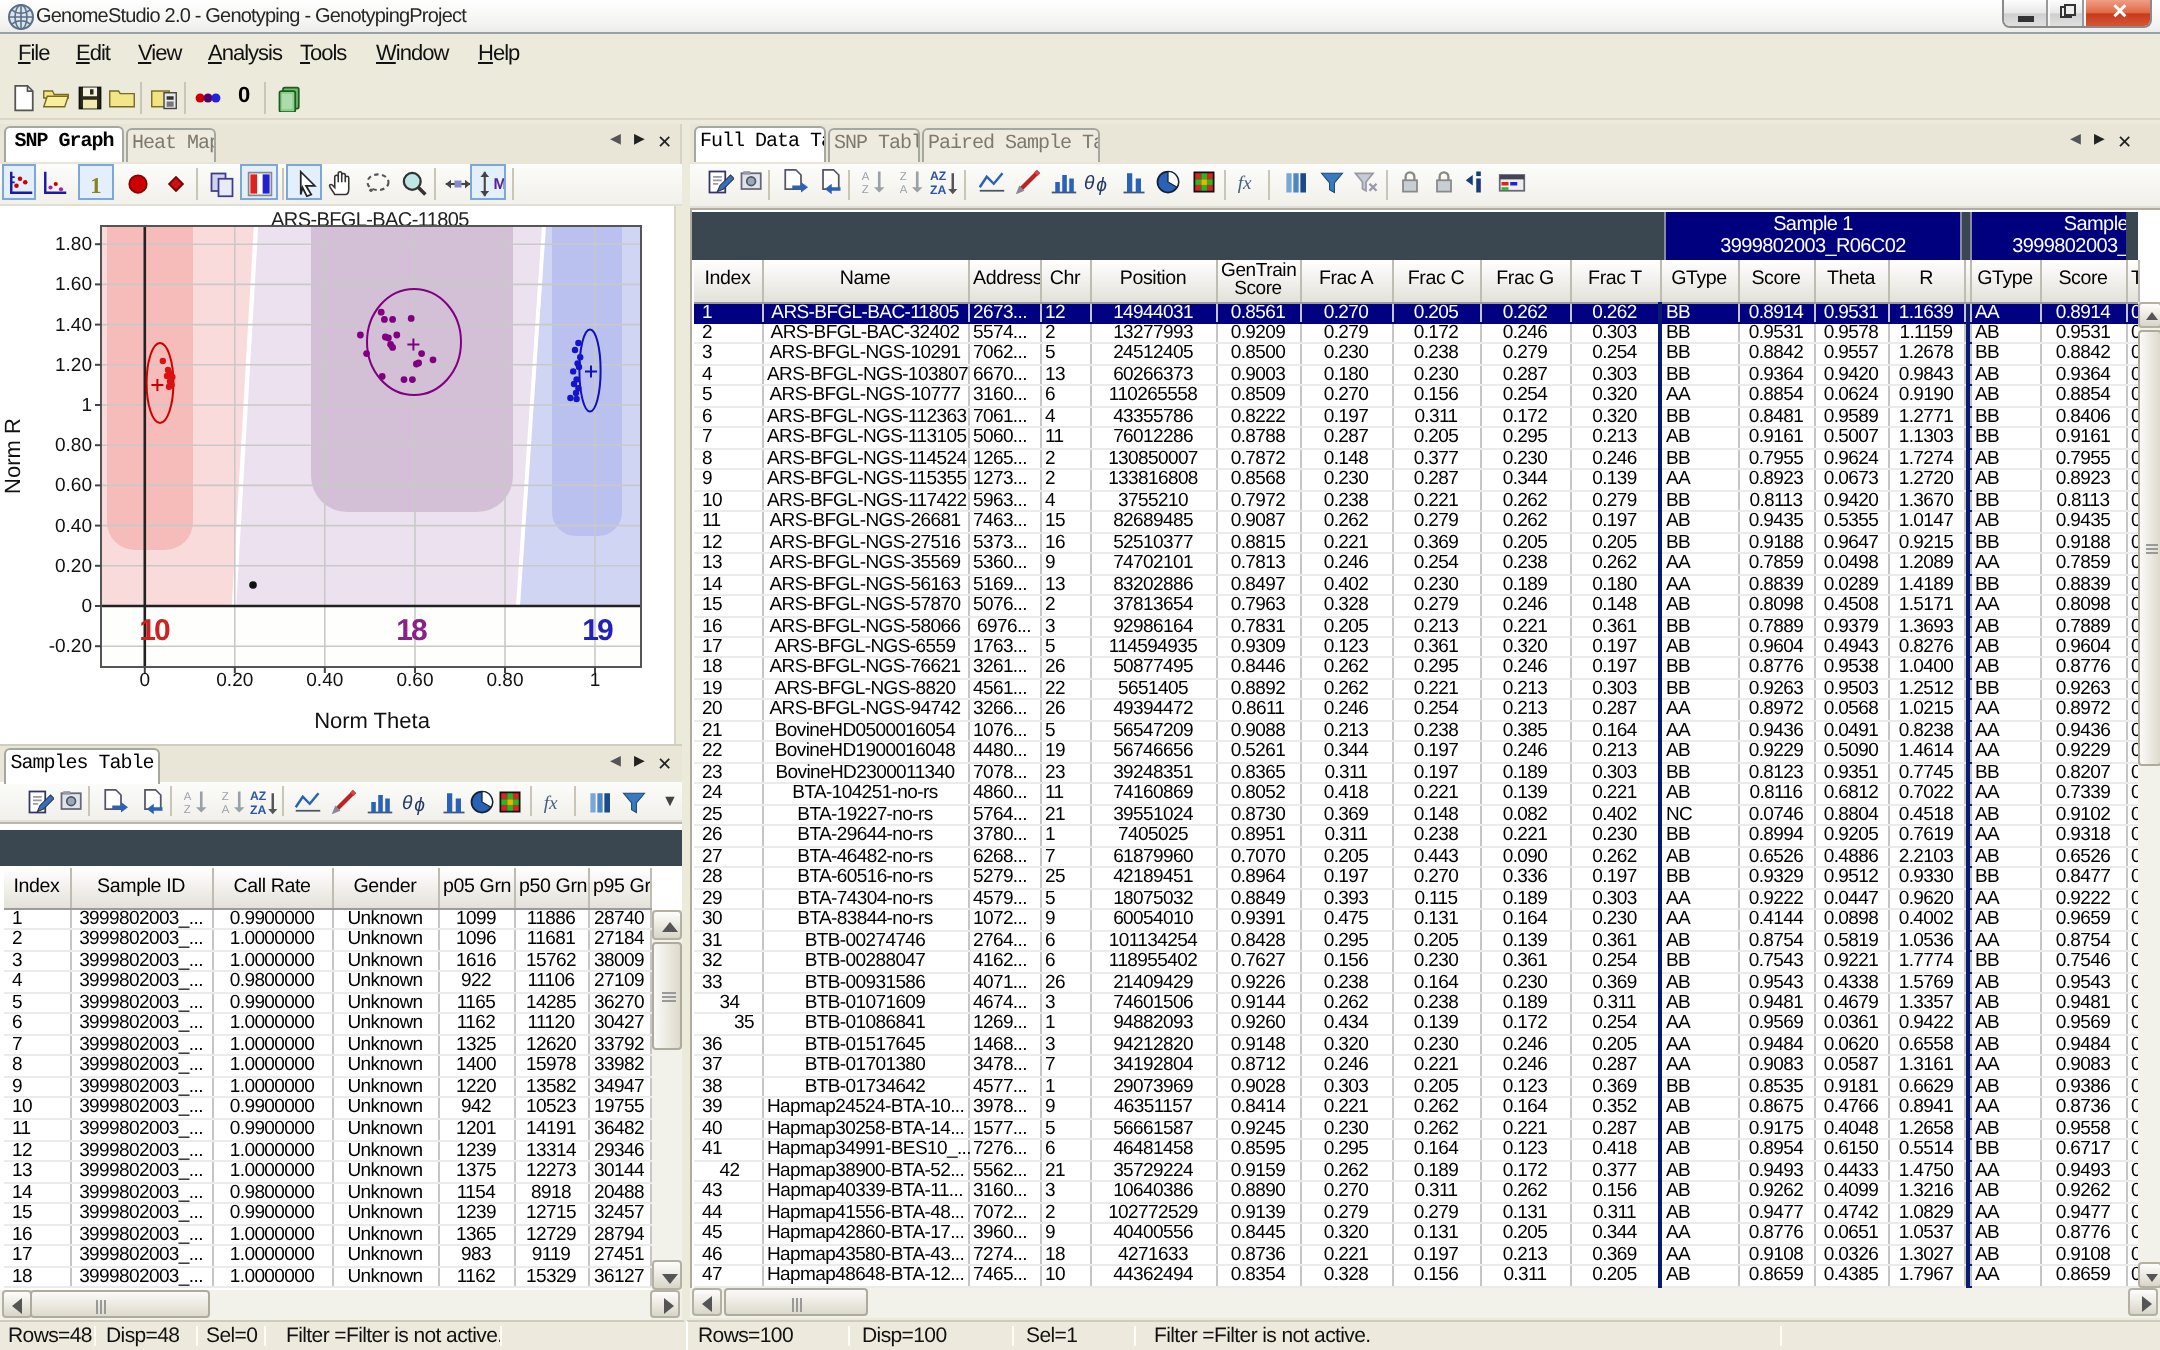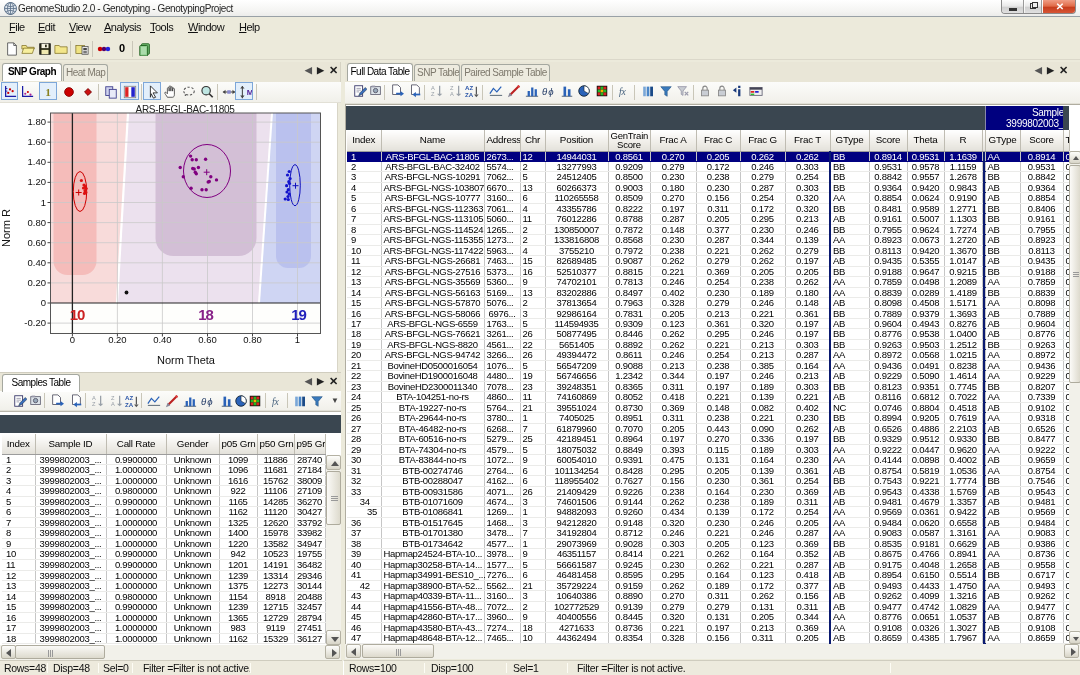--- a/index.html
+++ b/index.html
@@ -4,21 +4,21 @@
 html,body{width:1080px;height:675px;overflow:hidden;}
 body{font-family:"Liberation Sans",sans-serif;background:#eceadb;position:relative;}
 .abs{position:absolute;}
 #titlebar{left:0;top:0;width:1080px;height:17px;background:linear-gradient(#ffffff,#f4f4f2 70%,#ececea);border-bottom:1px solid #99a1a6;}
 #title-text{left:18px;top:3px;font-size:10px;letter-spacing:-0.4px;color:#262626;}
 #menubar{left:0;top:17px;width:1080px;height:21px;background:#eceadb;}
 .menu{top:22px;font-size:11px;color:#111;letter-spacing:-0.5px;}
 .menu u{text-decoration:underline;}
 #maintoolbar{left:0;top:38px;width:1080px;height:22px;background:#eceadb;border-bottom:1px solid #dbd8ca;}
 .tsep{width:1px;background:#c9c6b8;}
-.panel-tabs{background:#e9e6d7;}
+.panel-tabs{background:#e9e6d7;font-family:Liberation Mono, monospace;}
 .tab{position:absolute;top:2px;height:17px;font-size:10px;letter-spacing:-0.5px;line-height:15px;padding:0 2px;border:1px solid #a5a8a0;border-bottom:none;border-radius:3px 3px 0 0;color:#7e796d;background:#edebdf;white-space:nowrap;overflow:hidden;text-align:center;}
 .tab.act{background:#ffffff;color:#000;height:18px;top:1px;z-index:2;}
 .ptools{background:linear-gradient(#fcfcfa,#f1f0ea);border-bottom:1px solid #e2e0d6;}
 .navx{font-size:11px;font-weight:bold;color:#222;}
 table{border-collapse:collapse;table-layout:fixed;}
 td,th{white-space:nowrap;font-weight:normal;}
 td.clip{overflow:hidden;}
 .hdr td{overflow:hidden;}
 .dt td{font-size:9.5px;line-height:9.2px;vertical-align:top;letter-spacing:-0.3px;border-right:1px solid #c6c6c6;border-bottom:1px solid #ebebe9;padding:0 2px;text-align:center;color:#000;background:#fff;}
 .dt tr.sel td{background:#000080;color:#fff;border-bottom:1px solid #000080;}
@@ -748,20 +748,21 @@
 <svg class="icon" style="left:404px;top:2px;width:14px;height:14px" viewBox="0 0 16 16">
       <rect x="1" y="4" width="14" height="9" fill="#eee" stroke="#667"></rect>
       <rect x="1" y="4" width="14" height="2.5" fill="#445"></rect>
       <rect x="2" y="8" width="4" height="2" fill="#d22"></rect>
       <rect x="7" y="8" width="4" height="2" fill="#22c"></rect>
       <rect x="2" y="11" width="4" height="1.5" fill="#2b2"></rect>
     </svg>
 </div>
 <div class="abs" style="left:345px;top:104px;width:735px;height:540px;background:#fff;border-top:1px solid #b0ada0;border-left:1px solid #b0ada0;">
 <div class="abs slate" style="left:0;top:1px;width:723px;height:24px;"></div>
+<div class="abs navybox" style="left:486px;top:1px;width:149px;height:24px;padding-top:1px;border-left:1px solid #8888aa;border-right:1px solid #8888aa;">Sample 1<br>3999802003_R06C02</div>
 <div class="abs navybox" style="left:639px;top:1px;width:78px;height:24px;padding-top:1px;overflow:hidden;border-left:1px solid #8888aa;text-align:right;">
       <div style="width:78px;">Sample<br>3999802003_</div>
     </div>
 <table class="dt" style="position:absolute;left:1px;top:25px;width:722px;">
       <colgroup>
         <col style="width:34px">
         <col style="width:103px">
         <col style="width:36px">
         <col style="width:25px">
         <col style="width:63px">
@@ -1219,21 +1220,21 @@
           <td style="text-align:left">AA</td>
           <td>0.9436</td>
           <td class="clip" style="text-align:left">0.9</td>
         </tr>
         <tr style="height:10.47px;">
           <td style="text-align:left;padding-left:4px">22</td>
           <td>BovineHD1900016048</td>
           <td style="text-align:left">4480...</td>
           <td style="text-align:left">19</td>
           <td>56746656</td>
-          <td>1.2342</td>
+          <td>0.5261</td>
           <td>0.344</td>
           <td>0.197</td>
           <td>0.246</td>
           <td>0.213</td>
           <td style="text-align:left;border-left:2px solid #0a1a70">AB</td>
           <td>0.9229</td>
           <td>0.5090</td>
           <td>1.4614</td>
           <td style="background:#0a1a70;border-bottom:1px solid #0a1a70"></td>
           <td style="text-align:left">AA</td>

